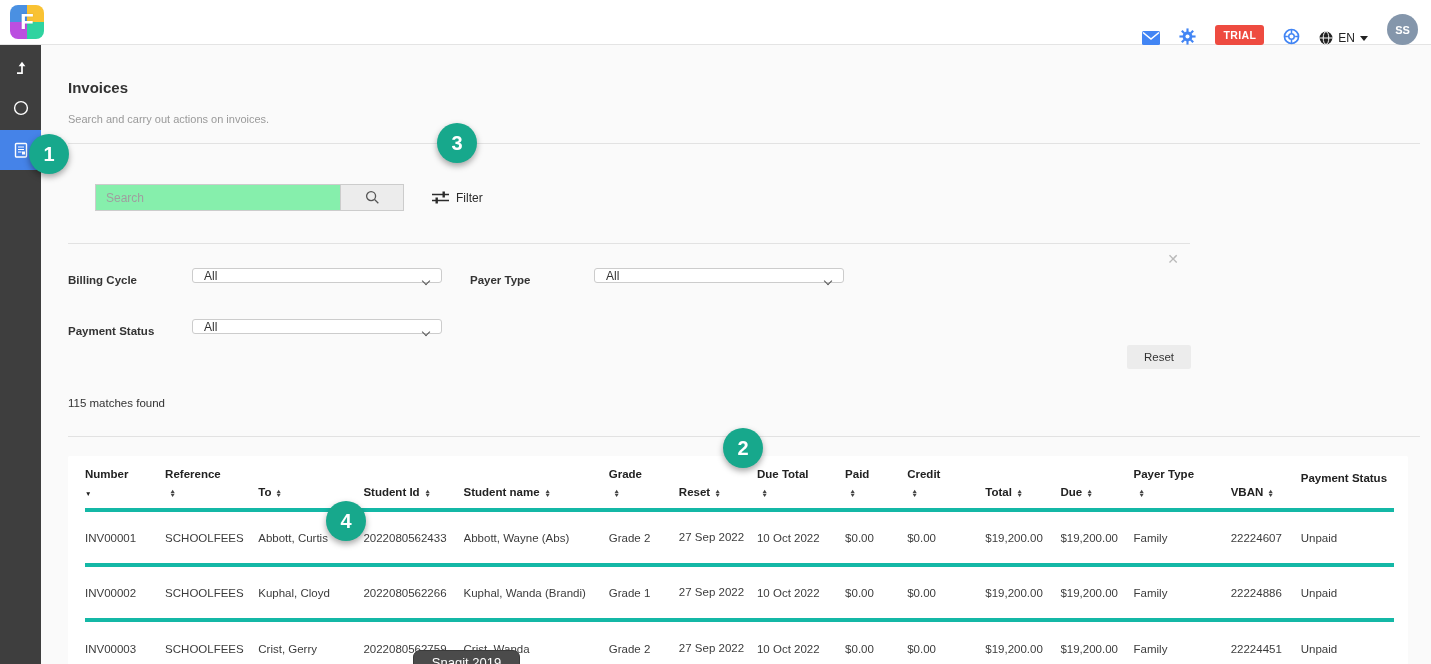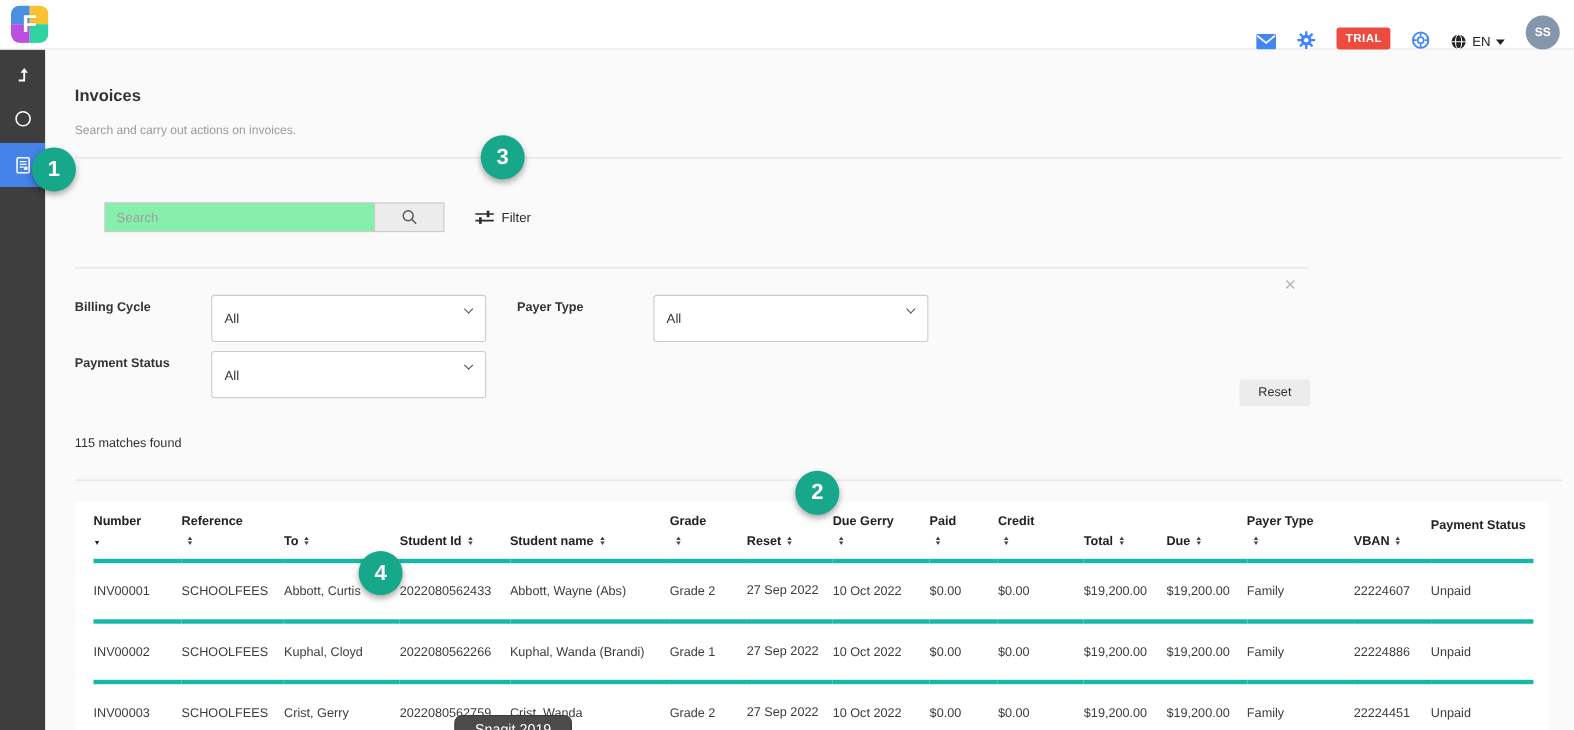--- a/index.html
+++ b/index.html
@@ -49,21 +49,21 @@
   .search-input::placeholder { color:#9f9f9f; }
   .search-btn { position:absolute; left:299px; top:123px; width:64px; height:27px; background:#ececec;
                 border:1px solid #ccc; display:flex; align-items:center; justify-content:center; cursor:pointer; }
   .filter-toggle { position:absolute; left:391px; top:123px; height:27px; display:flex; align-items:center;
                    gap:7px; cursor:pointer; font-size:12px; color:#2b2b2b; }
 
   .filter-close { position:absolute; left:1123px; top:189px; font-size:14px; color:#b9b9b9; cursor:pointer;
                   width:18px; height:18px; text-align:center; line-height:18px; }
   .field { position:absolute; }
   .field .flabel { position:absolute; left:0; top:6px; font-weight:bold; font-size:11.5px; color:#333; white-space:nowrap; }
-  .field .selectbox { position:absolute; left:124px; top:0; width:250px; height:43px; background:#fff;
+  .field .selectbox { position:absolute; left:124px; top:0; width:250px; height:15px; background:#fff;
                       border:1px solid #ccc; border-radius:3px; padding:0 26px 0 11px; display:flex;
                       align-items:center; font-size:12px; color:#333; cursor:pointer; }
   .field.f0 { left:27px; top:207px; } .field.f1 { left:429px; top:207px; } .field.f2 { left:27px; top:258px; }
   .chev { position:absolute; right:12px; top:9px; width:6px; height:6px; border-right:1.4px solid #555;
           border-bottom:1.4px solid #555; transform:rotate(45deg); }
   .reset-btn { position:absolute; left:1086px; top:284px; width:64px; height:24px; background:#ececec;
                border:none; border-radius:2px; font-size:11.5px; color:#333; cursor:pointer; font-family:inherit; }
   .matches { position:absolute; left:27px; top:336px; font-size:11.5px; color:#333; }
 
   
@@ -281,21 +281,21 @@
                   <i>▼</i>
                 </span></span>
             </th>
             <th>
               <span class="hline"><span>Reset</span><span class="sort-pair">
                   <i>▲</i>
                   <i>▼</i>
                 </span></span>
             </th>
             <th>
-              <span class="hline">Due Gerry</span>
+              <span class="hline">Due Total</span>
               <span class="hline"><span class="sort-pair">
                   <i>▲</i>
                   <i>▼</i>
                 </span></span>
             </th>
             <th>
               <span class="hline">Paid</span>
               <span class="hline"><span class="sort-pair">
                   <i>▲</i>
                   <i>▼</i>

